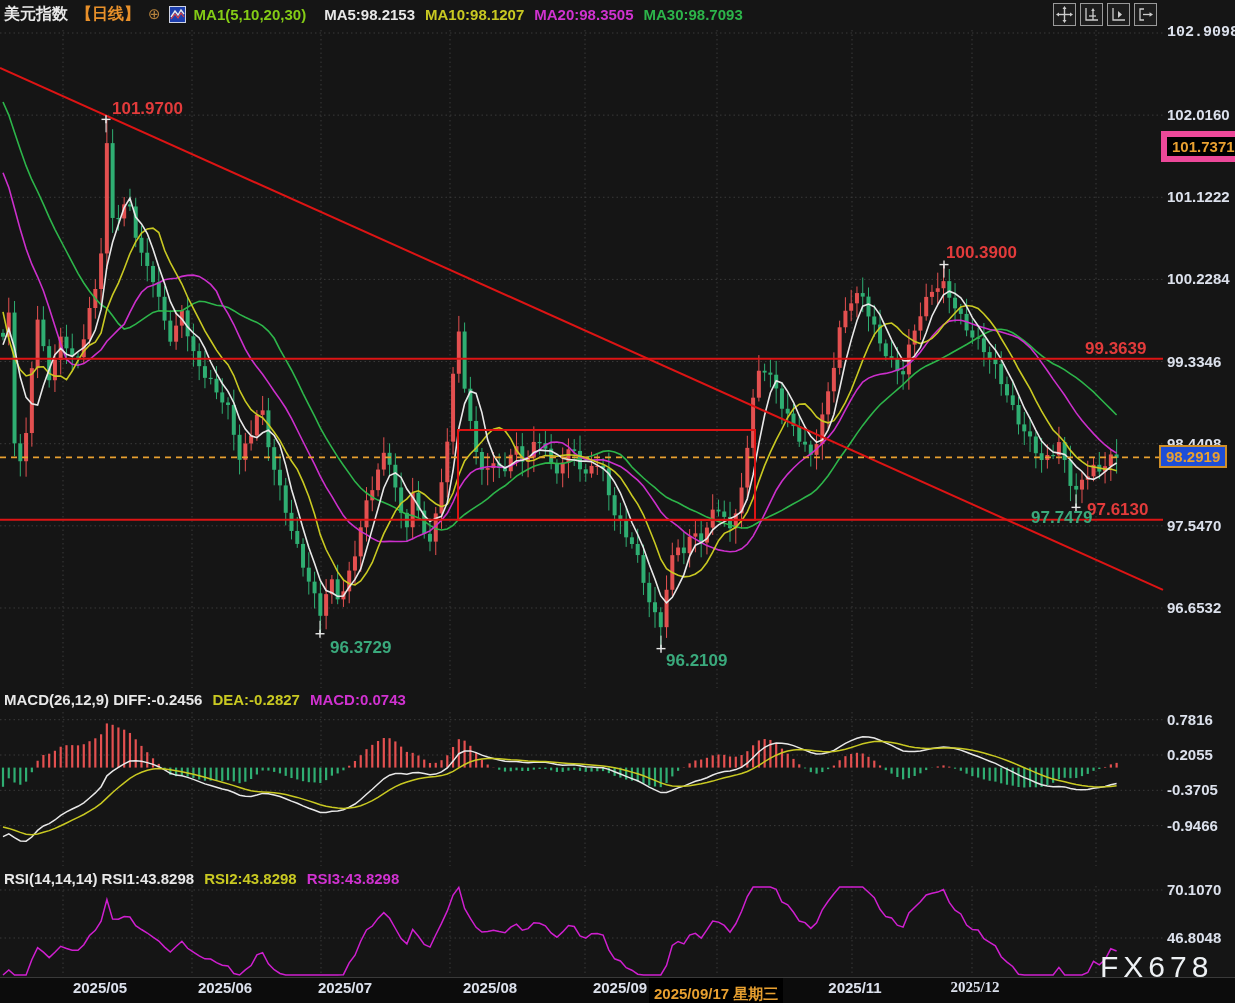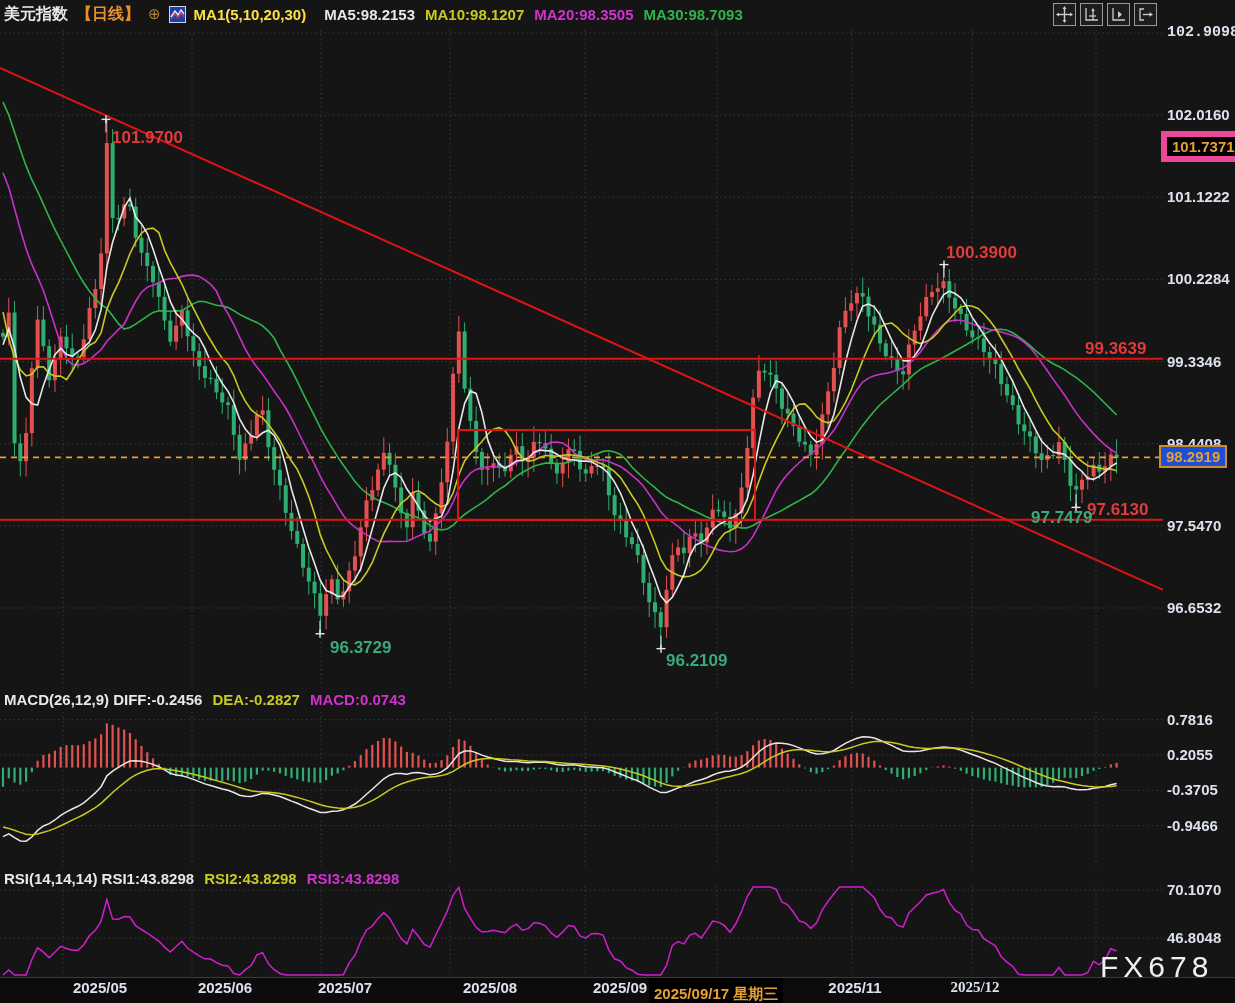--- a/index.html
+++ b/index.html
@@ -703,21 +703,21 @@
     <span class="t">美元指数</span>
     <span class="tf">【日线】</span>
     <span class="plus">⊕</span>
     <span style="display:inline-flex;">
       <svg width="17" height="17" viewBox="0 0 17 17">
         <rect x="0.5" y="0.5" width="16" height="16" fill="#1d3fae" stroke="#cfd4e6"></rect>
         <polyline points="2,11 6,5 9,9 12,4 15,8" fill="none" stroke="#e8e8e8" stroke-width="1.4"></polyline>
         <polyline points="2,13 6,8 9,12 12,7 15,11" fill="none" stroke="#e04040" stroke-width="1.2"></polyline>
       </svg>
     </span>
-    <span class="seg" style="color:#fde047">MA1(5,10,20,30)</span>
+    <span class="seg" style="color:#84cc16">MA1(5,10,20,30)</span>
     <span id="ma-readouts" style="display:flex;">
         <span class="seg" style="color: rgb(232, 232, 232);">MA5:98.2153</span>
         <span class="seg" style="color: rgb(201, 201, 34);">MA10:98.1207</span>
         <span class="seg" style="color: rgb(208, 50, 208);">MA20:98.3505</span>
         <span class="seg" style="color: rgb(45, 181, 74);">MA30:98.7093</span>
       </span>
   </div>
 
   <div id="toolbar">
     <span class="tool">
@@ -785,21 +785,21 @@
       <div class="ylab" style="left: 1167px; top: 929.003px;">46.8048</div>
       <div class="mon" style="left: 100px; top: 979px;">2025/05</div>
       <div class="mon" style="left: 225px; top: 979px;">2025/06</div>
       <div class="mon" style="left: 345px; top: 979px;">2025/07</div>
       <div class="mon" style="left: 490px; top: 979px;">2025/08</div>
       <div class="mon" style="left: 620px; top: 979px;">2025/09</div>
       <div class="mon" style="left: 855px; top: 979px;">2025/11</div>
       <div class="mon" style="left: 975px; top: 979px; font-family: Liberation Serif, serif;">2025/12</div>
     </div>
   <div id="ann-layer">
-      <div class="ann" style="left: 112px; top: 99px; color: rgb(226, 59, 59); margin-top: 29px;">101.9700</div>
+      <div class="ann" style="left: 112px; top: 99px; color: rgb(226, 59, 59);">101.9700</div>
       <div class="ann" style="left: 946px; top: 243px; color: rgb(226, 59, 59);">100.3900</div>
       <div class="ann" style="left: 330px; top: 638px; color: rgb(58, 169, 124);">96.3729</div>
       <div class="ann" style="left: 666px; top: 651px; color: rgb(58, 169, 124);">96.2109</div>
       <div class="ann" style="left: 1085px; top: 339px; color: rgb(226, 59, 59);">99.3639</div>
       <div class="ann" style="left: 1087px; top: 500px; color: rgb(226, 59, 59);">97.6130</div>
       <div class="ann" style="left: 1031px; top: 508px; color: rgb(58, 169, 124);">97.7479</div>
     </div>
 
   <div id="wm">FX678</div>
 </div>

